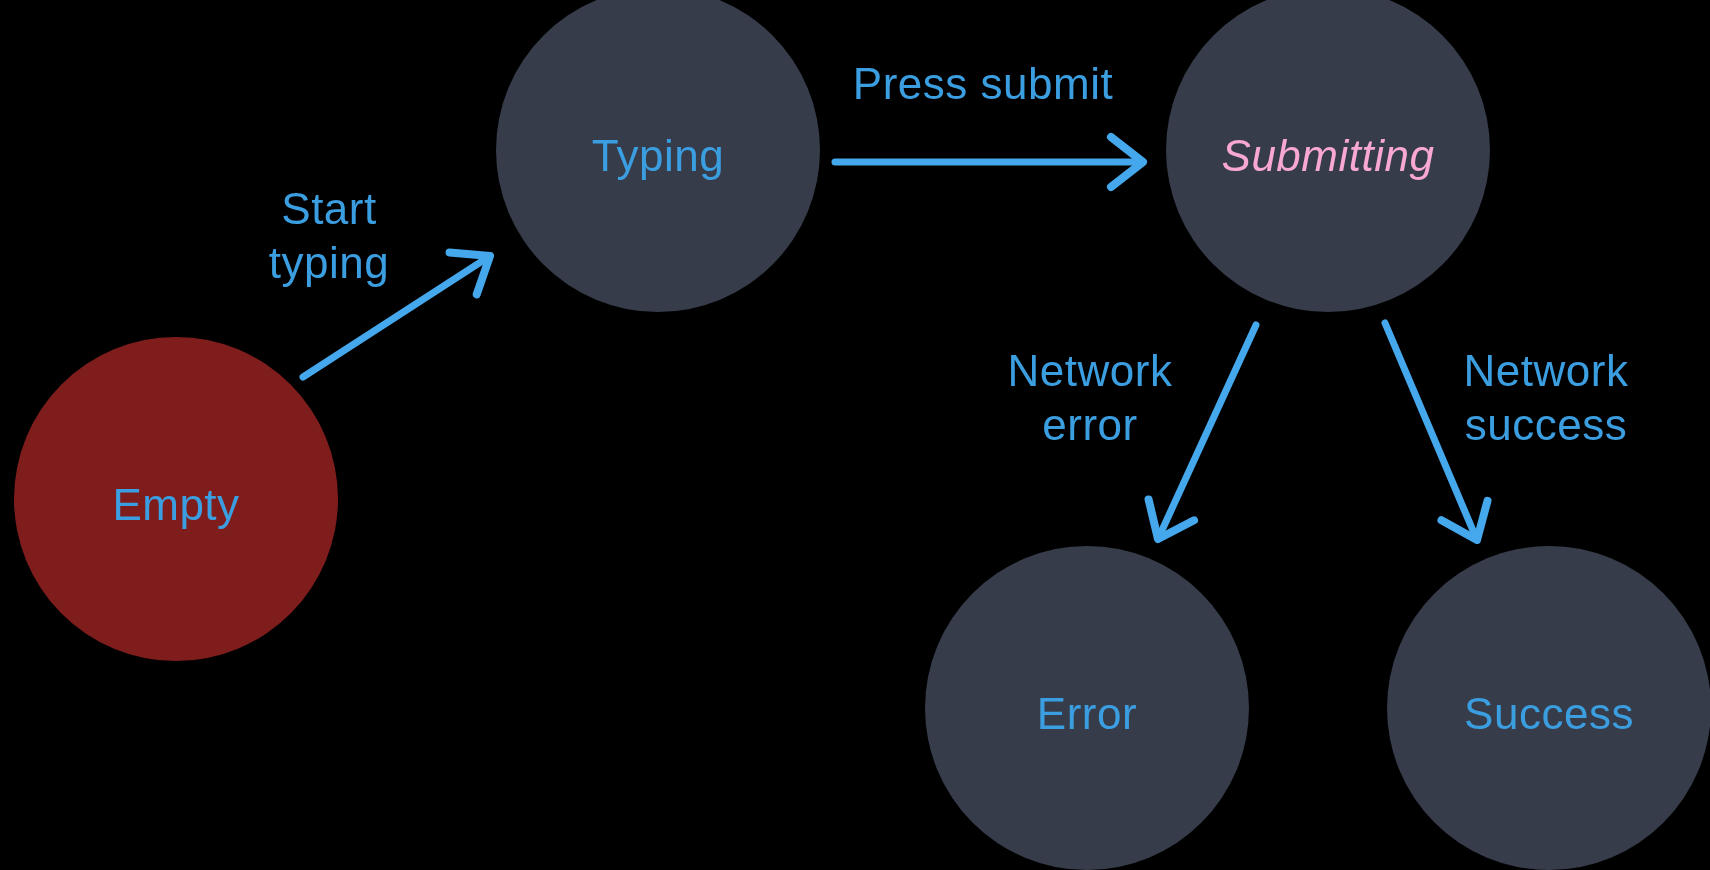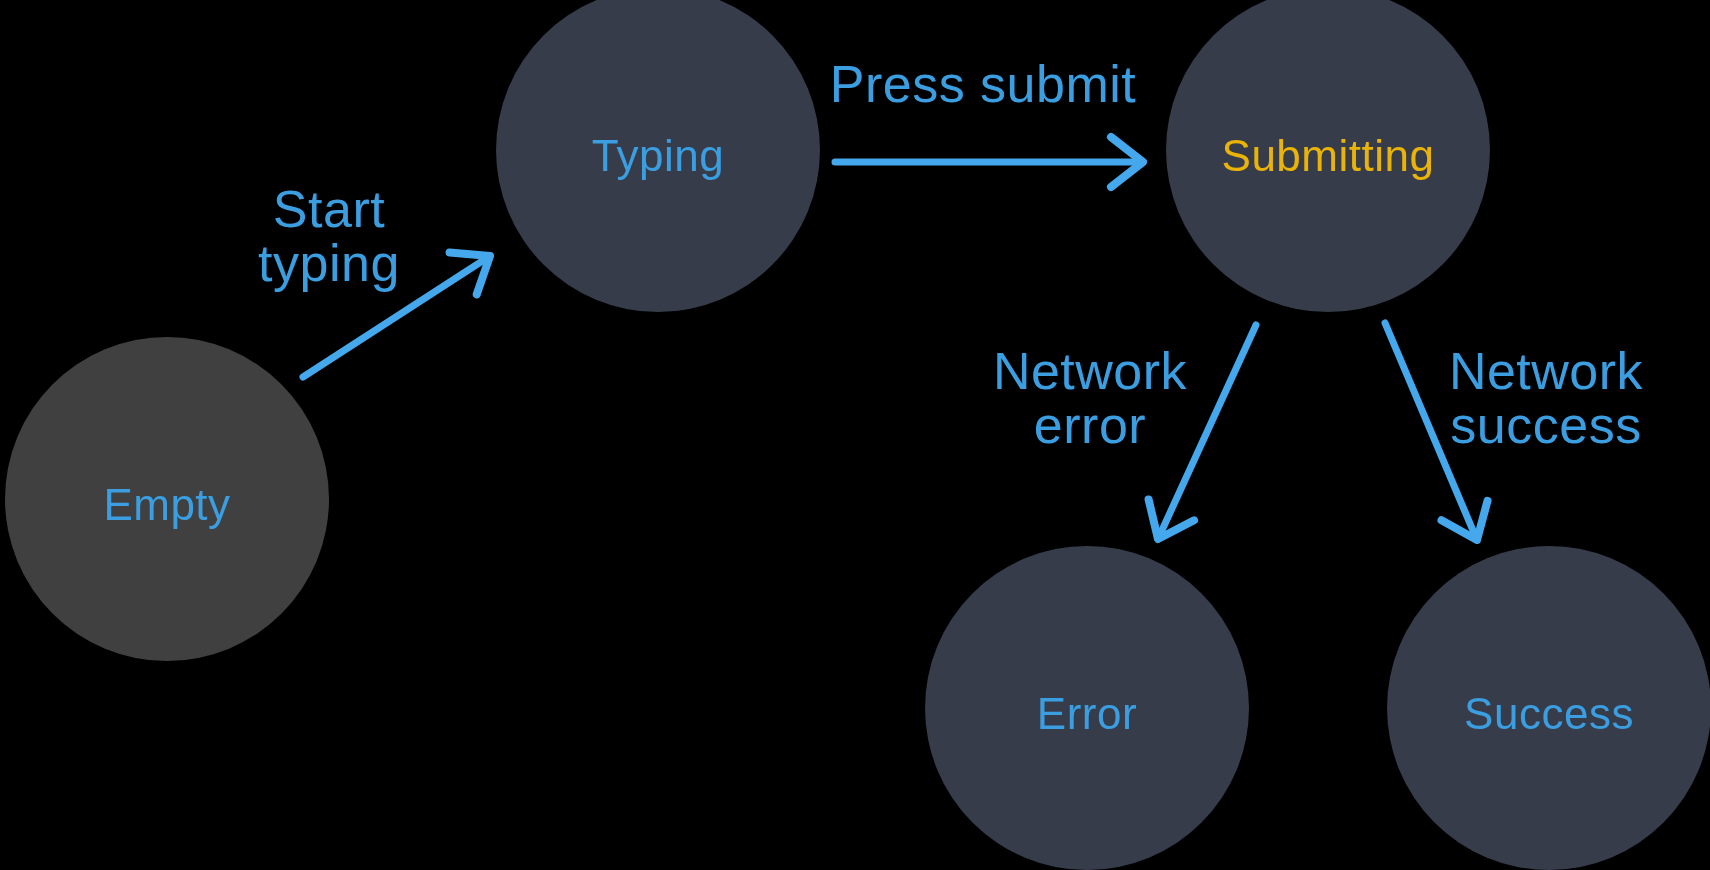--- a/index.html
+++ b/index.html
@@ -26,21 +26,21 @@
     font-size: 44px;
     font-weight: 500;
     letter-spacing: 0.5px;
     transform: translateY(6px);
     white-space: nowrap;
   }
   .edge-label {
     position: absolute;
     transform: translate(-50%, -50%);
     text-align: center;
-    font-size: 52px;
+    font-size: 44px;
     font-weight: 500;
     letter-spacing: 0.5px;
     line-height: 54px;
     white-space: nowrap;
   }
   #arrows {
     position: absolute;
     left: 0;
     top: 0;
     pointer-events: none;
@@ -56,28 +56,28 @@
       <marker id="arrow-head" markerUnits="userSpaceOnUse" markerWidth="96" markerHeight="96" viewBox="-48 -48 96 96" refX="0" refY="0" orient="auto">
         <path class="arrowhead-path" d="M -32 -25 L 0 0 L -32 25" fill="none" stroke-width="8" stroke-linecap="round" stroke-linejoin="round" stroke="#45A8EC"></path>
       </marker>
     </defs>
   <line x1="303" y1="377" x2="490" y2="256" stroke="#45A8EC" stroke-width="7" stroke-linecap="round" marker-end="url(#arrow-head)"></line>
       <line x1="835" y1="162" x2="1143" y2="162" stroke="#45A8EC" stroke-width="7" stroke-linecap="round" marker-end="url(#arrow-head)"></line>
       <line x1="1256" y1="325" x2="1158" y2="539" stroke="#45A8EC" stroke-width="7" stroke-linecap="round" marker-end="url(#arrow-head)"></line>
       <line x1="1385" y1="323" x2="1477" y2="540" stroke="#45A8EC" stroke-width="7" stroke-linecap="round" marker-end="url(#arrow-head)"></line>
     </svg>
 
-  <div class="node" style="left: 5px; top: 337px; width: 324px; height: 324px; background: #404040;">
+  <div class="node" style="left: 14px; top: 337px; width: 324px; height: 324px; background: #7f1d1d;">
     <span class="node-label" style="color: rgb(59, 158, 224);">Empty</span>
   </div>
   <div class="node" style="left: 496px; top: -12px; width: 324px; height: 324px; background: rgb(54, 60, 74);">
     <span class="node-label" style="color: rgb(59, 158, 224);">Typing</span>
   </div>
   <div class="node" style="left: 1166px; top: -12px; width: 324px; height: 324px; background: rgb(54, 60, 74);">
-    <span class="node-label" style="color: #eab308;">Submitting</span>
+    <span class="node-label" style="color: #f9a8d4; font-style: italic;">Submitting</span>
   </div>
   <div class="node" style="left: 925px; top: 546px; width: 324px; height: 324px; background: rgb(54, 60, 74);">
     <span class="node-label" style="color: rgb(59, 158, 224);">Error</span>
   </div>
   <div class="node" style="left: 1387px; top: 546px; width: 324px; height: 324px; background: rgb(54, 60, 74);">
     <span class="node-label" style="color: rgb(59, 158, 224);">Success</span>
   </div>
 
   <div class="edge-label" style="left: 329px; top: 236px; color: rgb(59, 158, 224);">
     <div>Start</div>

